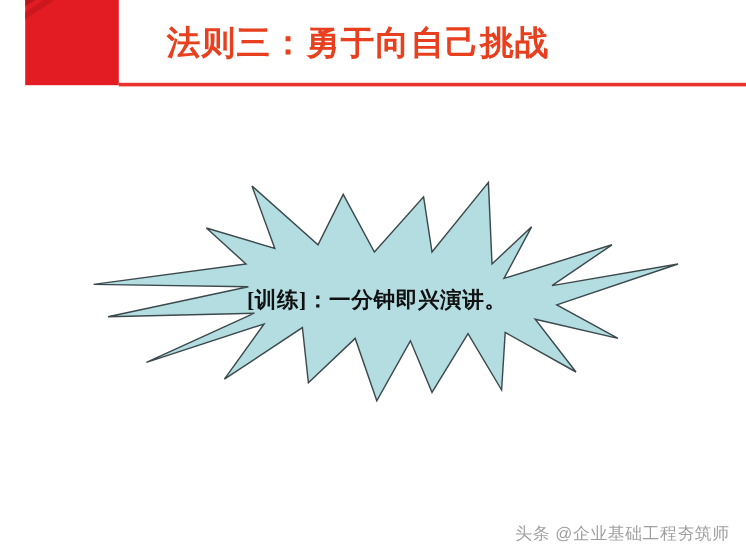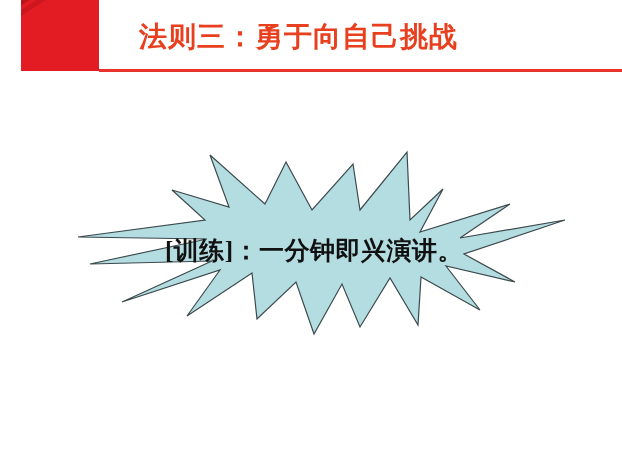--- a/index.html
+++ b/index.html
@@ -109,21 +109,21 @@
     width: 520px;
     height: 212px;
     display: flex;
     align-items: center;
     justify-content: center;
     pointer-events: none;
   }
   #starburst-text span {
     display: block;
     font-family: "Liberation Serif", "DejaVu Serif", serif;
-    font-size: 25px;
+    font-size: 18px;
     font-weight: bold;
     color: #111111;
     letter-spacing: 0.5px;
     white-space: nowrap;
     transform: translate(-6px, 2px);
   }
 
   
   #watermark {
     position: absolute;
@@ -157,14 +157,15 @@
       <svg id="starburst-svg" viewBox="0 0 520 212" preserveAspectRatio="none">
         <polygon points="347,10 350,78 383,47 360,90 450,62 400,96 505,78 404,112 455,140 386,124 420,168 361,135 358,183 330,136 300,185 282,142 254,192 236,140 197,177 192,131 127,174 160,128 62,160 152,119 30,122 147,97 18,95 145,78 112,48 169,65 150,13 205,62 226,20 252,68 293,22 300,68" fill="#b4dde2" stroke="#3c4a4d" stroke-width="1.2" stroke-linejoin="miter"></polygon>
       </svg>
       <div id="starburst-text">
         <span>[训练]：一分钟即兴演讲。</span>
       </div>
     </div>
 
   </div>
 
+  <div id="watermark">头条 @企业基础工程夯筑师</div>
 
 </div>
 
 </body></html>

